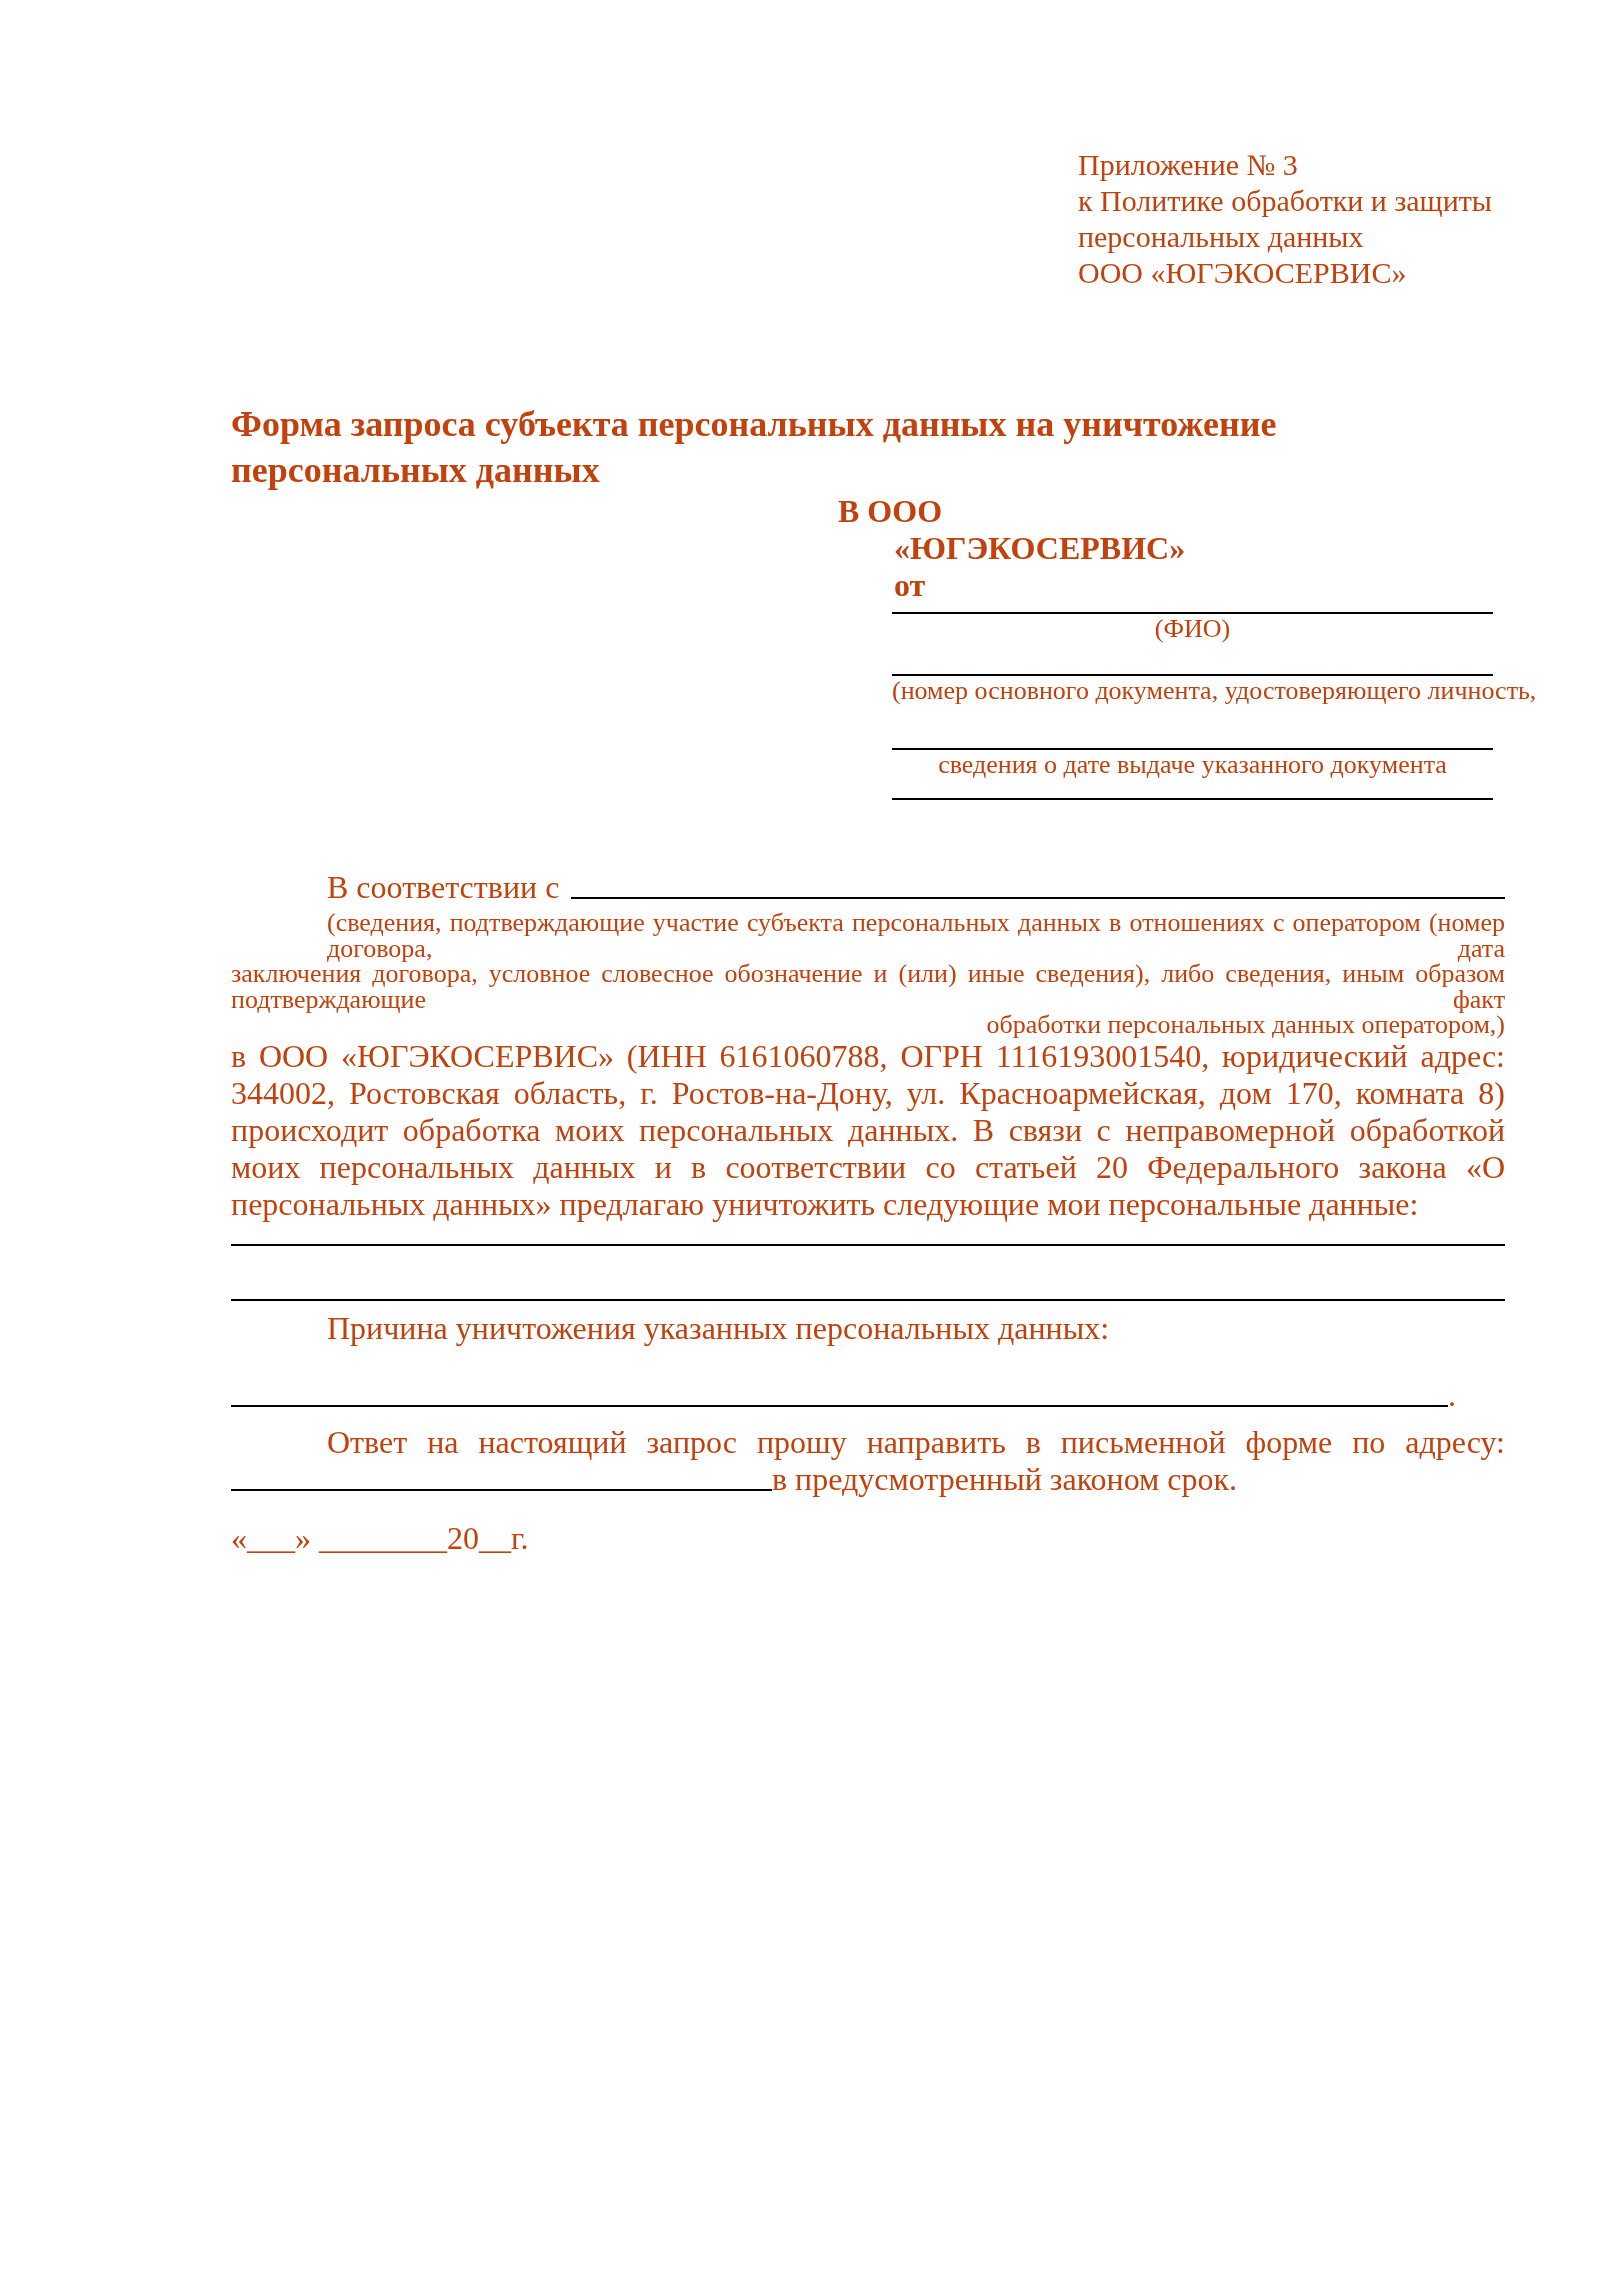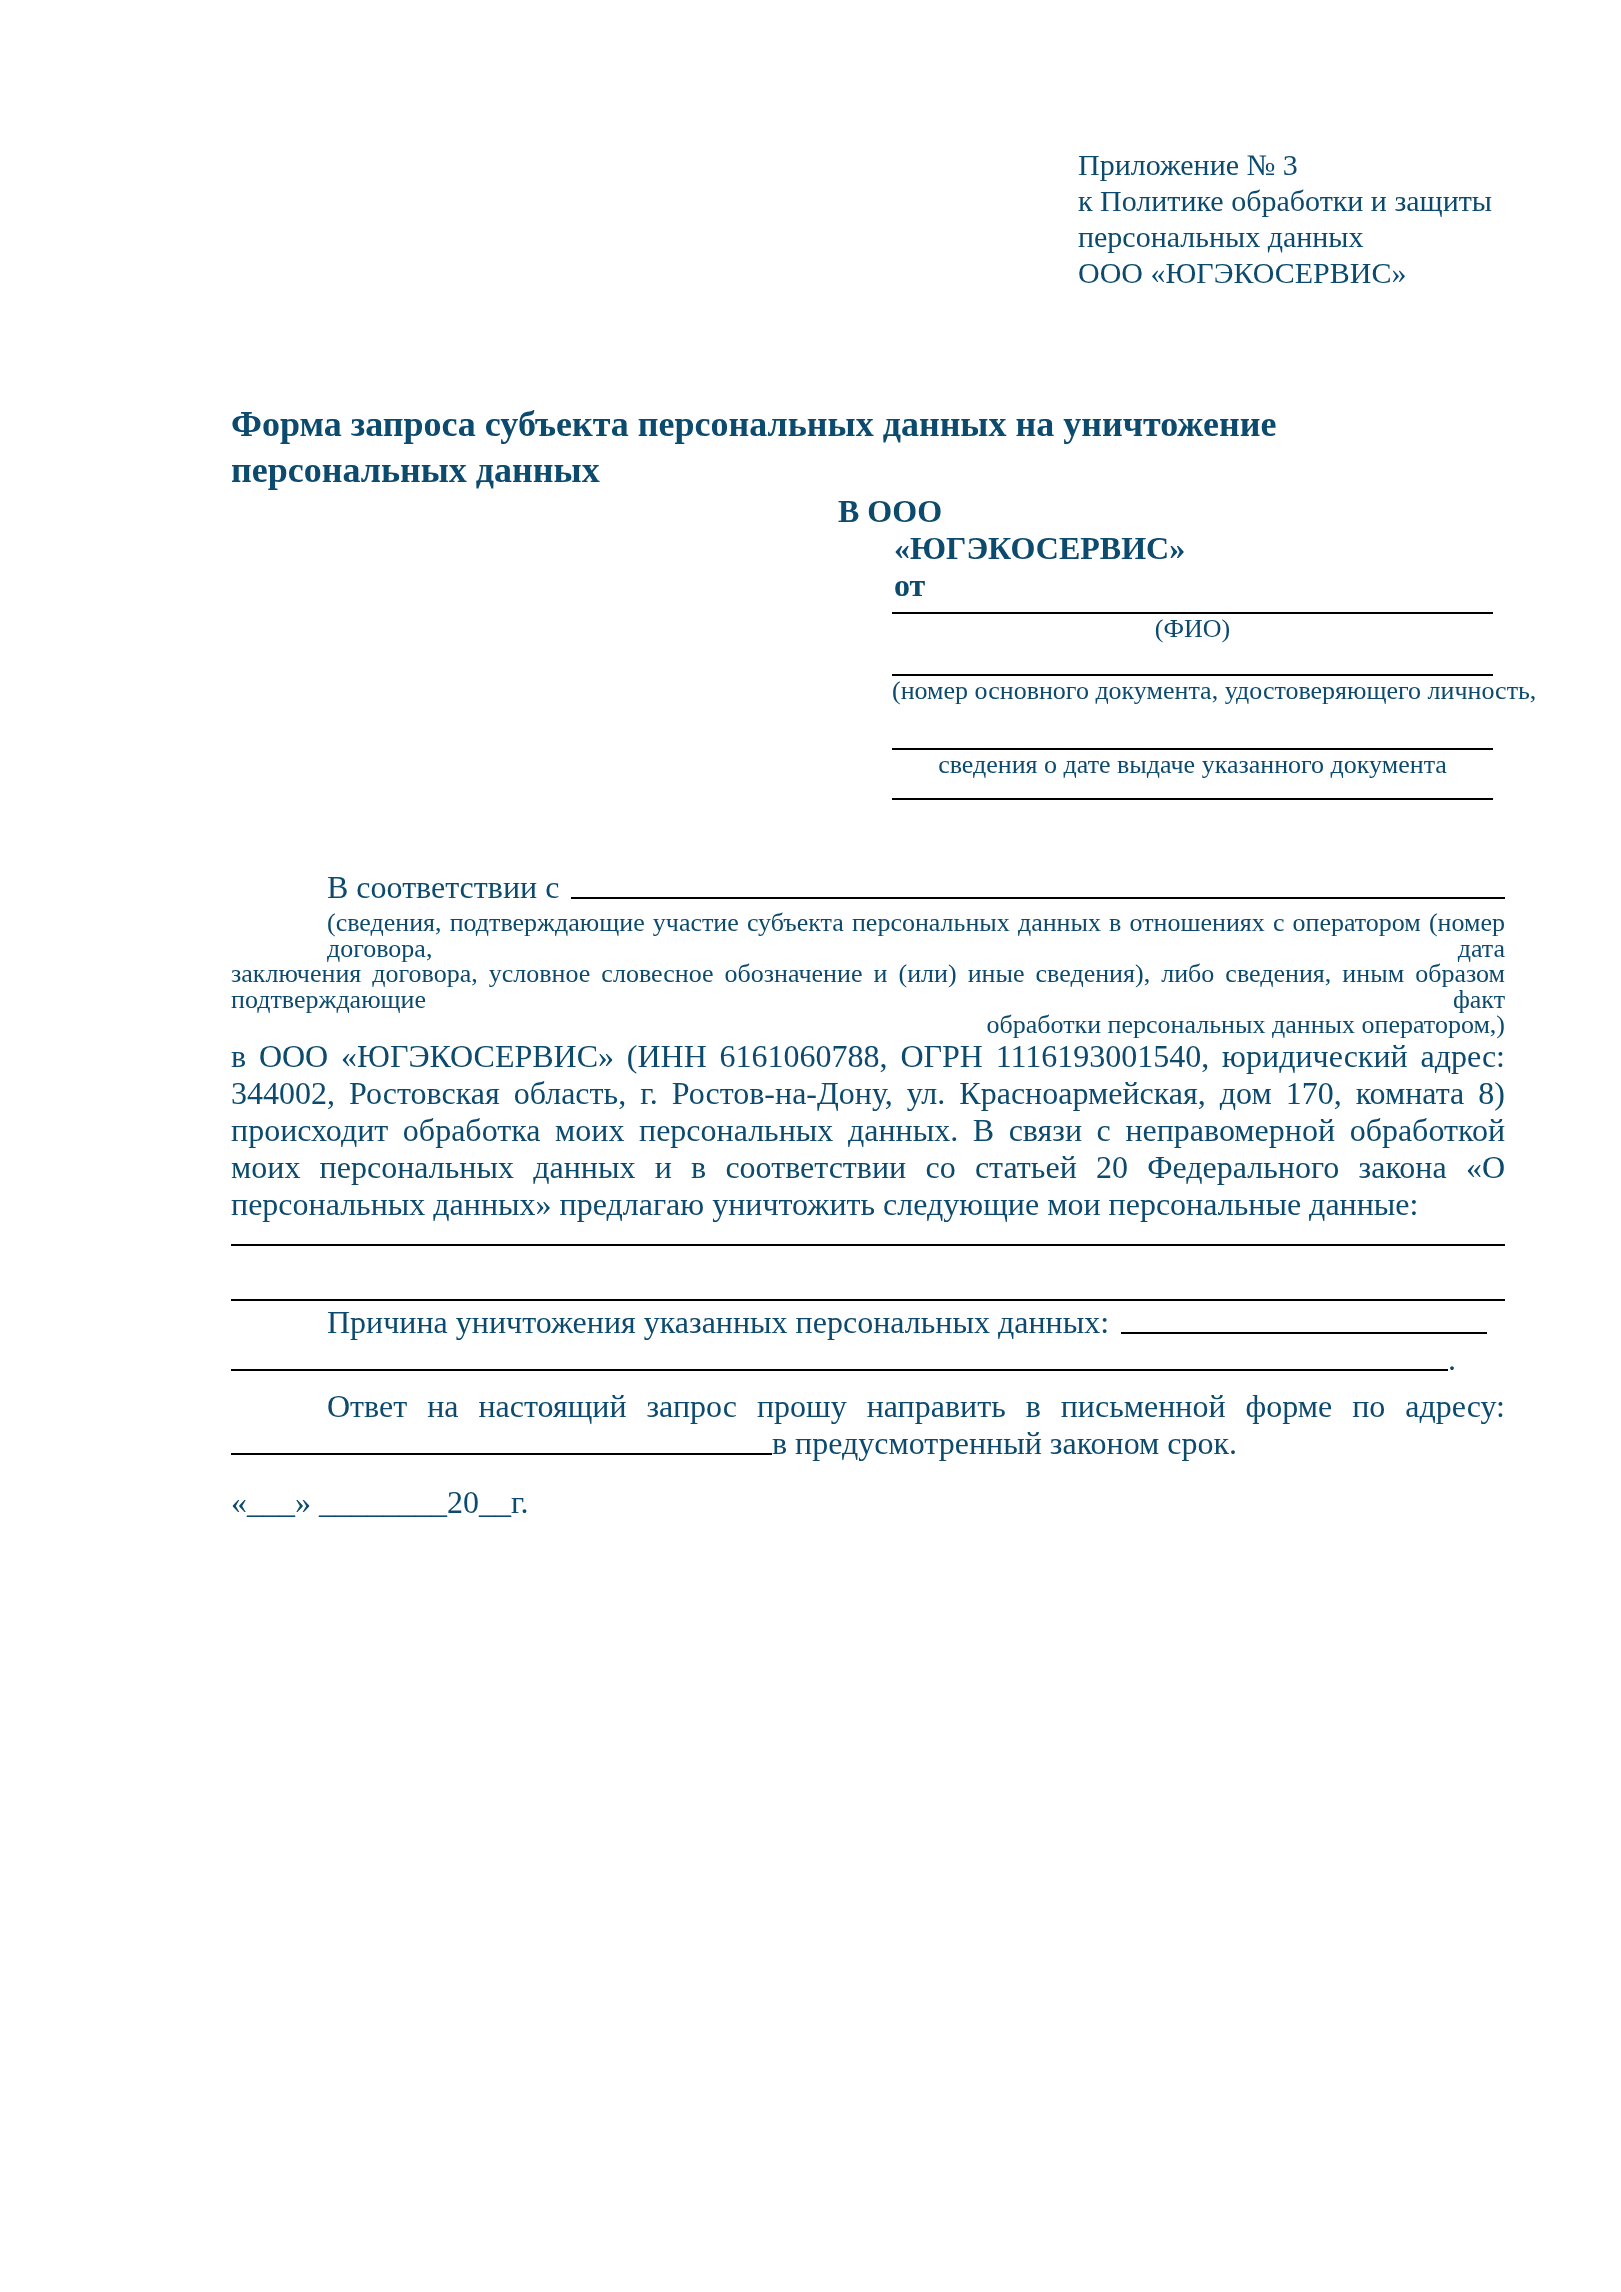--- a/index.html
+++ b/index.html
@@ -1,21 +1,21 @@
 <!DOCTYPE html>
 <html><head>
 <meta charset="utf-8">
 <style>
   html, body { margin: 0; padding: 0; background: #ffffff; }
   .page {
     position: relative;
     width: 1621px;
     height: 1991px;
     background: #ffffff;
-    color: #0c4a6e;
+    color: #c2410c;
     font-family: "Liberation Serif", serif;
     font-size: 32px;
     line-height: 37px;
     overflow: hidden;
   }
   .content {
     position: absolute;
     left: 231px;
     top: 147px;
     width: 1274px;
@@ -83,24 +83,25 @@
   .just { text-align: justify; text-align-last: justify; }
 
   .blank-full {
     height: 0;
     border-top: 2px solid #000;
   }
   .bf-1 { margin-top: 21.6px; }
   .bf-2 { margin-top: 53px; }
 
   .reason-row {
-    margin-top: 3px;
+    margin-top: 9px;
     display: flex;
     align-items: flex-start;
     padding-left: 96px;
+    flex-direction: column;
   }
   .reason-row .blank-grow { margin-right: 17.6px; }
 
   .reason-cont {
     display: flex;
     align-items: flex-start;
     padding-right: 49px;
   }
   .reason-cont .blank-grow { margin-left: 0; }
 

